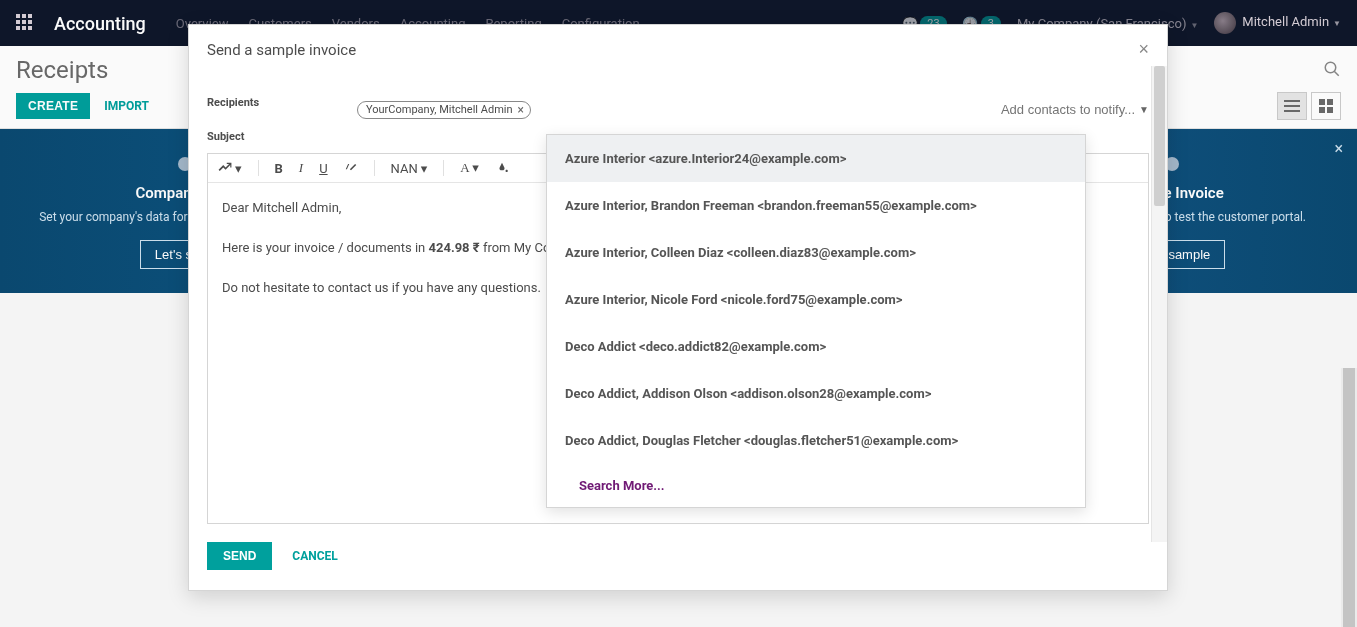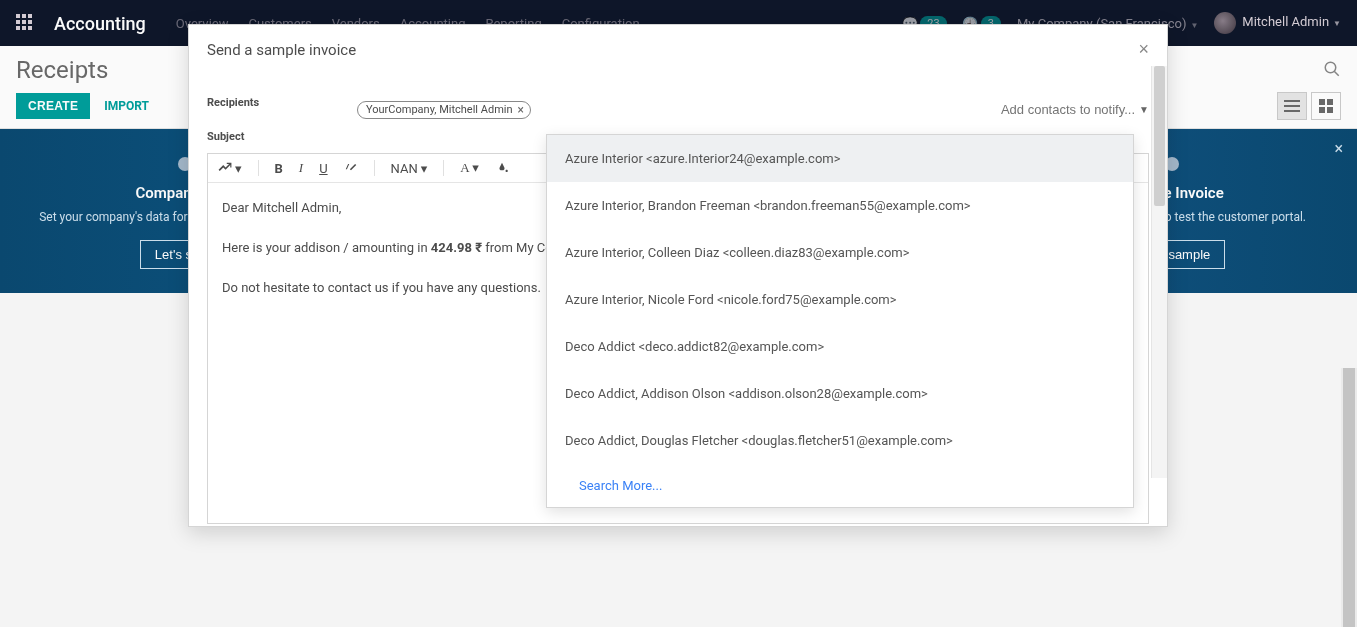--- a/index.html
+++ b/index.html
@@ -63,24 +63,24 @@
 .editor-toolbar .sep { width: 1px; height: 16px; background: #e0e0e0; }
 .tb svg { width: 14px; height: 14px; }
 .editor-body { padding: 14px 14px; min-height: 340px; font-size: 13px; line-height: 1.7; color: #4c4c4c; }
 .modal-footer { padding: 18px; display: flex; gap: 20px; align-items: center; }
 .btn-send { background: #00a09d; color: #fff; border: none; padding: 7px 16px; font-weight: 700; font-size: 12px; cursor: pointer; }
 .btn-cancel { color: #00a09d; font-weight: 700; font-size: 12px; cursor: pointer; }
 .modal-scrollbar { position: absolute; right: 0; top: 41px; bottom: 48px; width: 16px; background: #f4f4f4; border-left: 1px solid #e5e5e5; }
 .modal-scroll-thumb { position: absolute; left: 2px; right: 2px; top: 0; height: 140px; background: #cfcfcf; border-radius: 2px; }
 
 
-.dropdown { position: absolute; left: 546px; top: 134px; width: 588px; background: #fff; border: 1px solid #d5d5d5; box-shadow: 0 4px 14px rgba(0,0,0,0.12); z-index: 30; }
+.dropdown { position: absolute; left: 546px; top: 134px; width: 540px; background: #fff; border: 1px solid #d5d5d5; box-shadow: 0 4px 14px rgba(0,0,0,0.12); z-index: 30; font-weight: bold; }
 .dropdown .dd-item { padding: 16px 18px; font-size: 13px; color: #555; cursor: pointer; }
 .dropdown .dd-item.highlight { background: #eef0f2; }
-.dropdown .dd-link { padding: 14px 32px; color: #3b82f6; font-size: 13px; cursor: pointer; }
+.dropdown .dd-link { padding: 14px 32px; color: #701a75; font-size: 13px; cursor: pointer; }
 
 
 .page-scrollbar { position: absolute; right: 0; top: 368px; bottom: 0; width: 16px; background: #f0f0f0; }
 .page-scroll-thumb { position: absolute; left: 2px; right: 2px; top: 0; bottom: 0; background: #c8c8c8; }
 
 .searchglass svg { width: 18px; height: 18px; stroke: #888; }
 </style>
 </head>
 <body>
 
@@ -216,25 +216,29 @@
         <span class="tb" style="font-family:serif">A ▾</span>
         <span class="tb">
           <svg viewBox="0 0 24 24" fill="currentColor">
               <path d="M16 11l-4-8-4 8c-1 2 0 5 4 5s5-3 4-5zm4 4c-1 0-2 1-2 2s1 2 2 2 2-1 2-2-1-2-2-2z"></path>
             </svg>
         </span>
       </div>
       <div class="editor-body">
         <p>Dear Mitchell Admin,</p>
         <p style="margin-top:18px">
-          <span>Here is your addison / amounting in </span><b>424.98 ₹</b><span> from My Company.</span>
+          <span>Here is your invoice / documents in </span><b>424.98 ₹</b><span> from My Company.</span>
         </p>
         <p style="margin-top:18px">Do not hesitate to contact us if you have any questions.</p>
       </div>
     </div>
+  </div>
+  <div class="modal-footer">
+    <button class="btn-send">SEND</button>
+    <span class="btn-cancel">CANCEL</span>
   </div>
 </div>
 
 <div class="dropdown">
   <div class="dd-item highlight">Azure Interior &lt;azure.Interior24@example.com&gt;</div>
   <div class="dd-item">Azure Interior, Brandon Freeman &lt;brandon.freeman55@example.com&gt;</div>
   <div class="dd-item">Azure Interior, Colleen Diaz &lt;colleen.diaz83@example.com&gt;</div>
   <div class="dd-item">Azure Interior, Nicole Ford &lt;nicole.ford75@example.com&gt;</div>
   <div class="dd-item">Deco Addict &lt;deco.addict82@example.com&gt;</div>
   <div class="dd-item">Deco Addict, Addison Olson &lt;addison.olson28@example.com&gt;</div>

